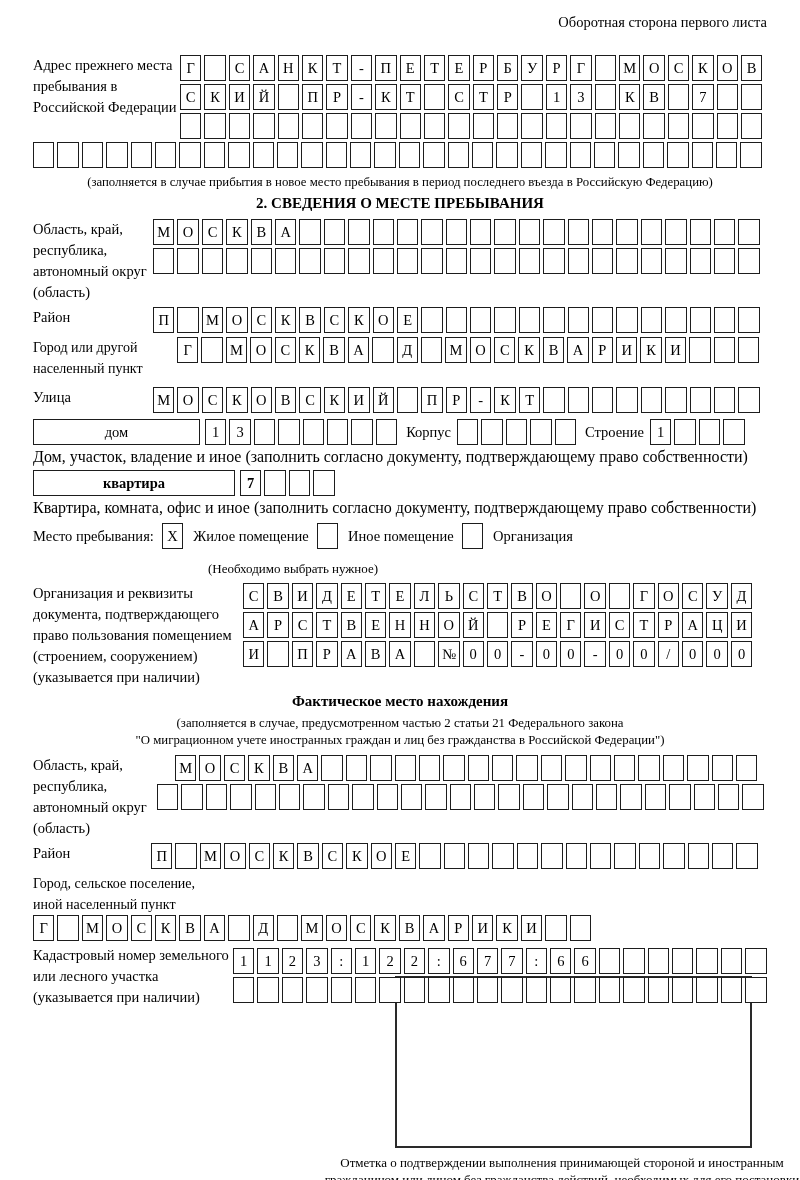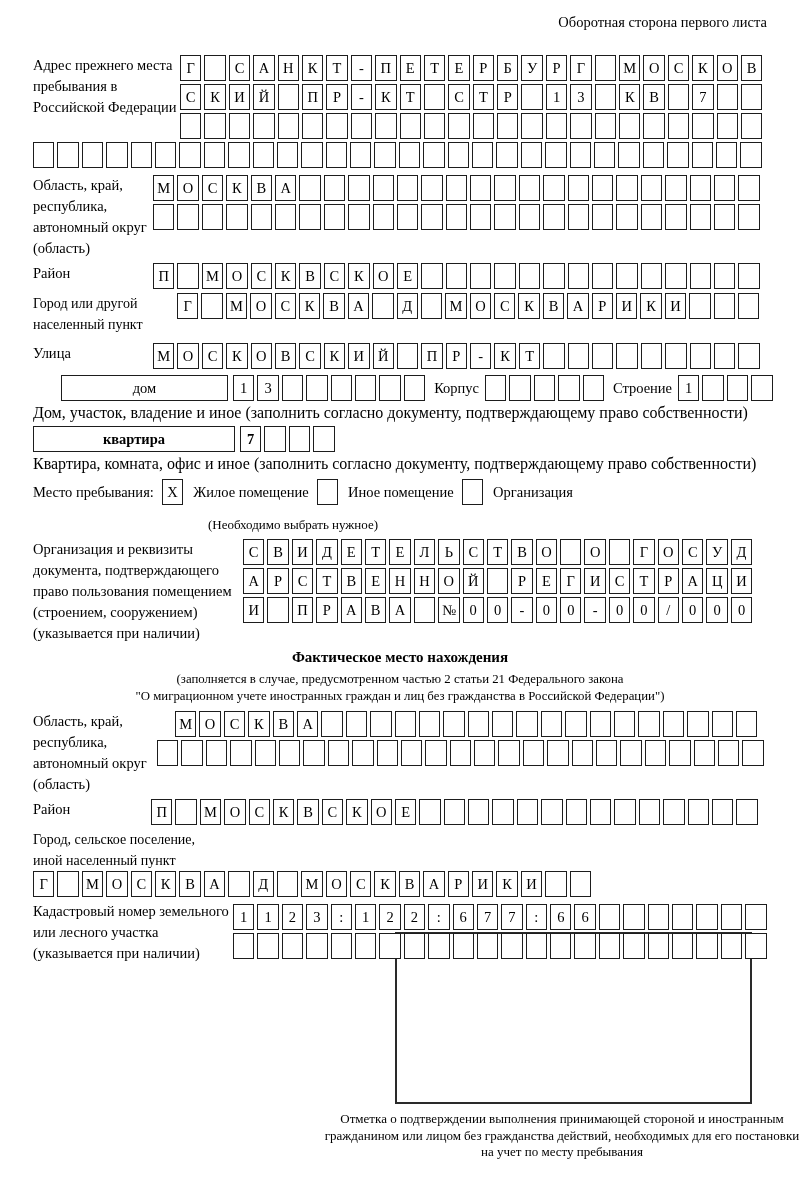--- a/index.html
+++ b/index.html
@@ -33,21 +33,21 @@
 
   .caption-c { text-align:center; font-size:12.8px; line-height:16px; margin-top:6px; }
   .caption-l { font-size:16px; line-height:16px; margin-top:4px; }
   .sec-title { text-align:center; font-weight:bold; font-size:15px; margin-top:5px; }
 
   .f-region { margin-top:7px; } .f-region .flabel { width:120px; }
   .f-district { margin-top:4px; } .f-district .flabel { width:120px; }
   .f-city { margin-top:4px; } .f-city .flabel { width:144px; font-size:14px; }
   .f-street { margin-top:8px; } .f-street .flabel { width:120px; }
 
-  .house-row { display:flex; align-items:center; margin-top:6px;margin-left:28px; }
+  .house-row { display:flex; align-items:center; margin-top:6px; }
   .house-row .widebox.dom { width:167px; margin-right:5px; }
   .inline-lbl { font-size:14.5px; padding:0 6px 0 9px; }
   .apt-row { display:flex; align-items:center; margin-top:5px;font-weight:bold; }
   .apt-row .widebox.kv { width:202px; margin-right:5px; }
 
   .stay-row { display:flex; align-items:center; margin-top:7px; font-size:14.5px; }
   .stay-row .cell { margin:0 10px 0 8px; }
   .stay-caption { font-size:13px; margin-top:12px; margin-left:175px; }
 
   .f-doc { margin-top:6px; } .f-doc .flabel { width:210px; }
@@ -184,21 +184,23 @@
       <div class="cell"></div>
       <div class="cell"></div>
       <div class="cell"></div>
       <div class="cell"></div>
       <div class="cell"></div>
       <div class="cell"></div>
       <div class="cell"></div>
       <div class="cell"></div>
       <div class="cell"></div>
     </div>
-
+  <div class="caption-c">(заполняется в случае прибытия в новое место пребывания в период последнего въезда в Российскую Федерацию)</div>
+
+  <div class="sec-title">2. СВЕДЕНИЯ О МЕСТЕ ПРЕБЫВАНИЯ</div>
 
   <div class="field f-region">
     <div class="flabel">Область, край, республика, автономный округ (область)</div>
     <div class="rows">
       <div class="box-row">
           <div class="cell">М</div>
           <div class="cell">О</div>
           <div class="cell">С</div>
           <div class="cell">К</div>
           <div class="cell">В</div>

